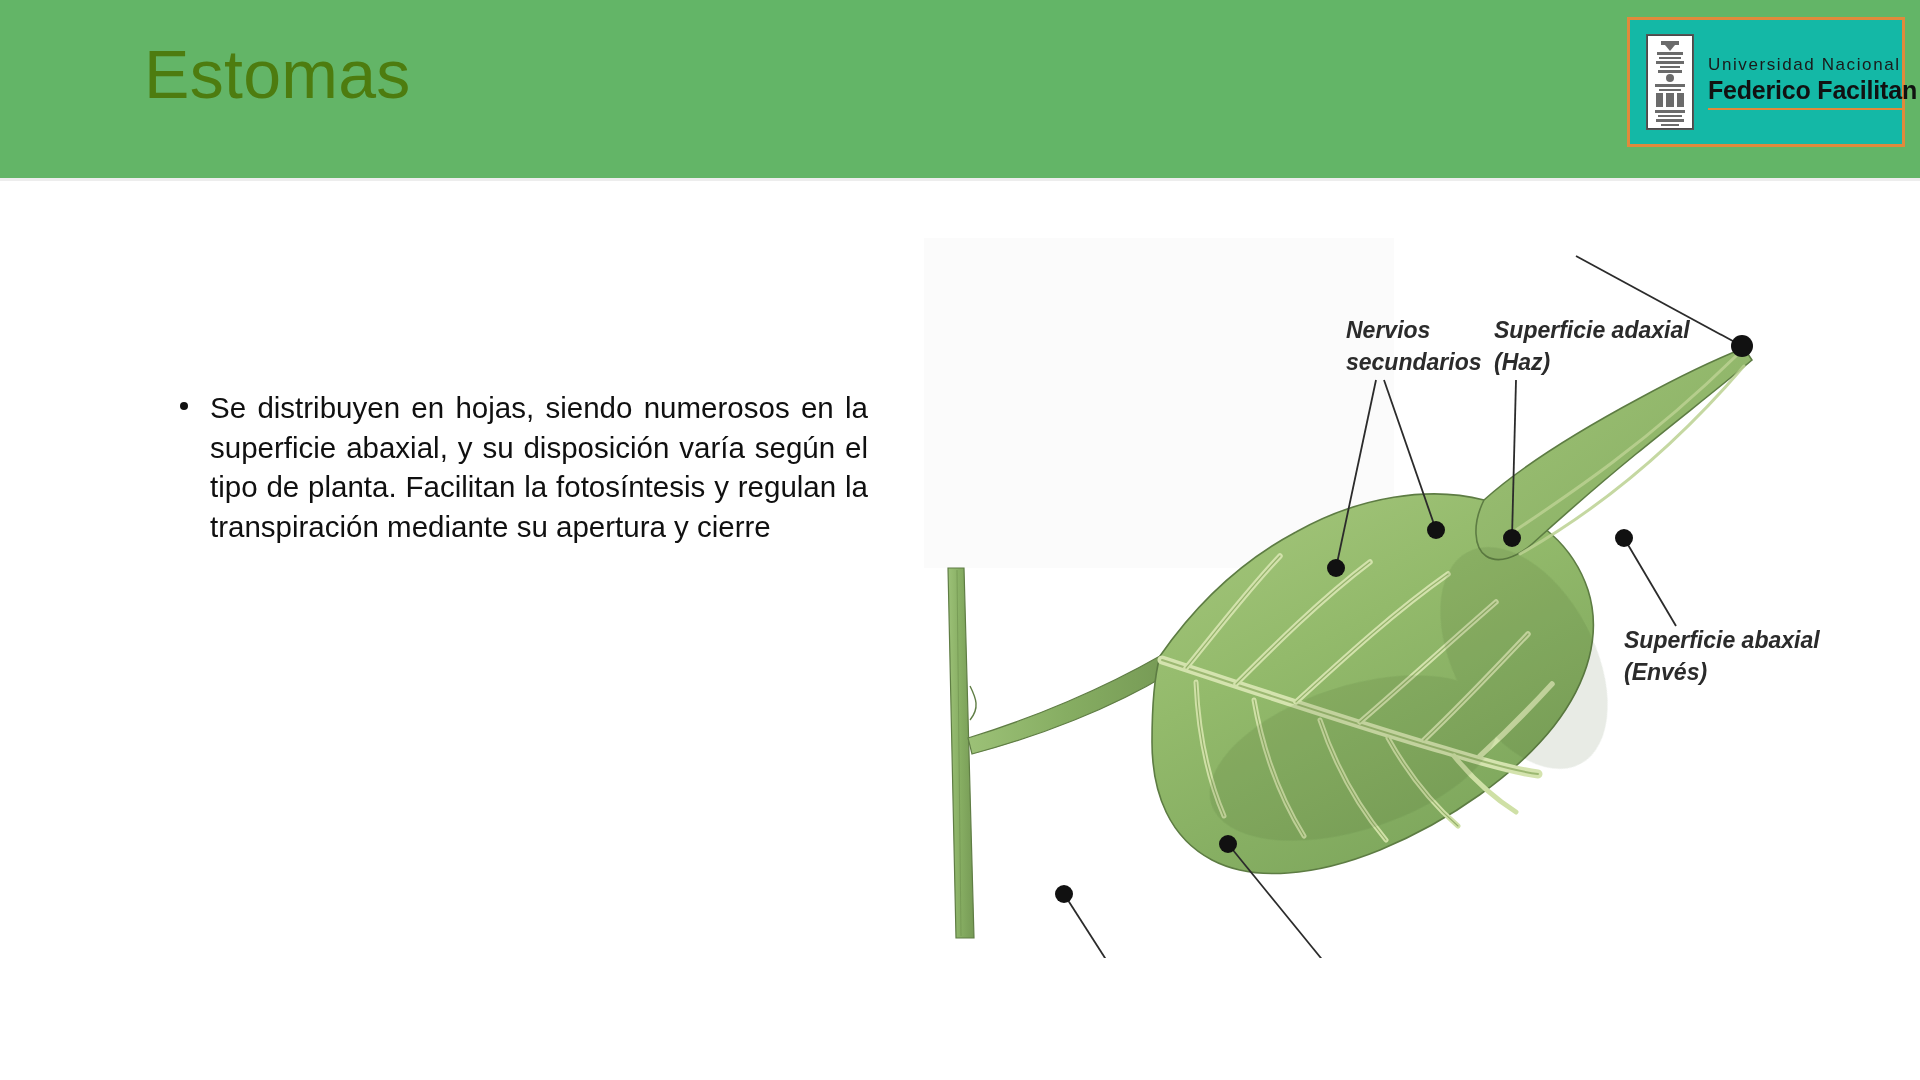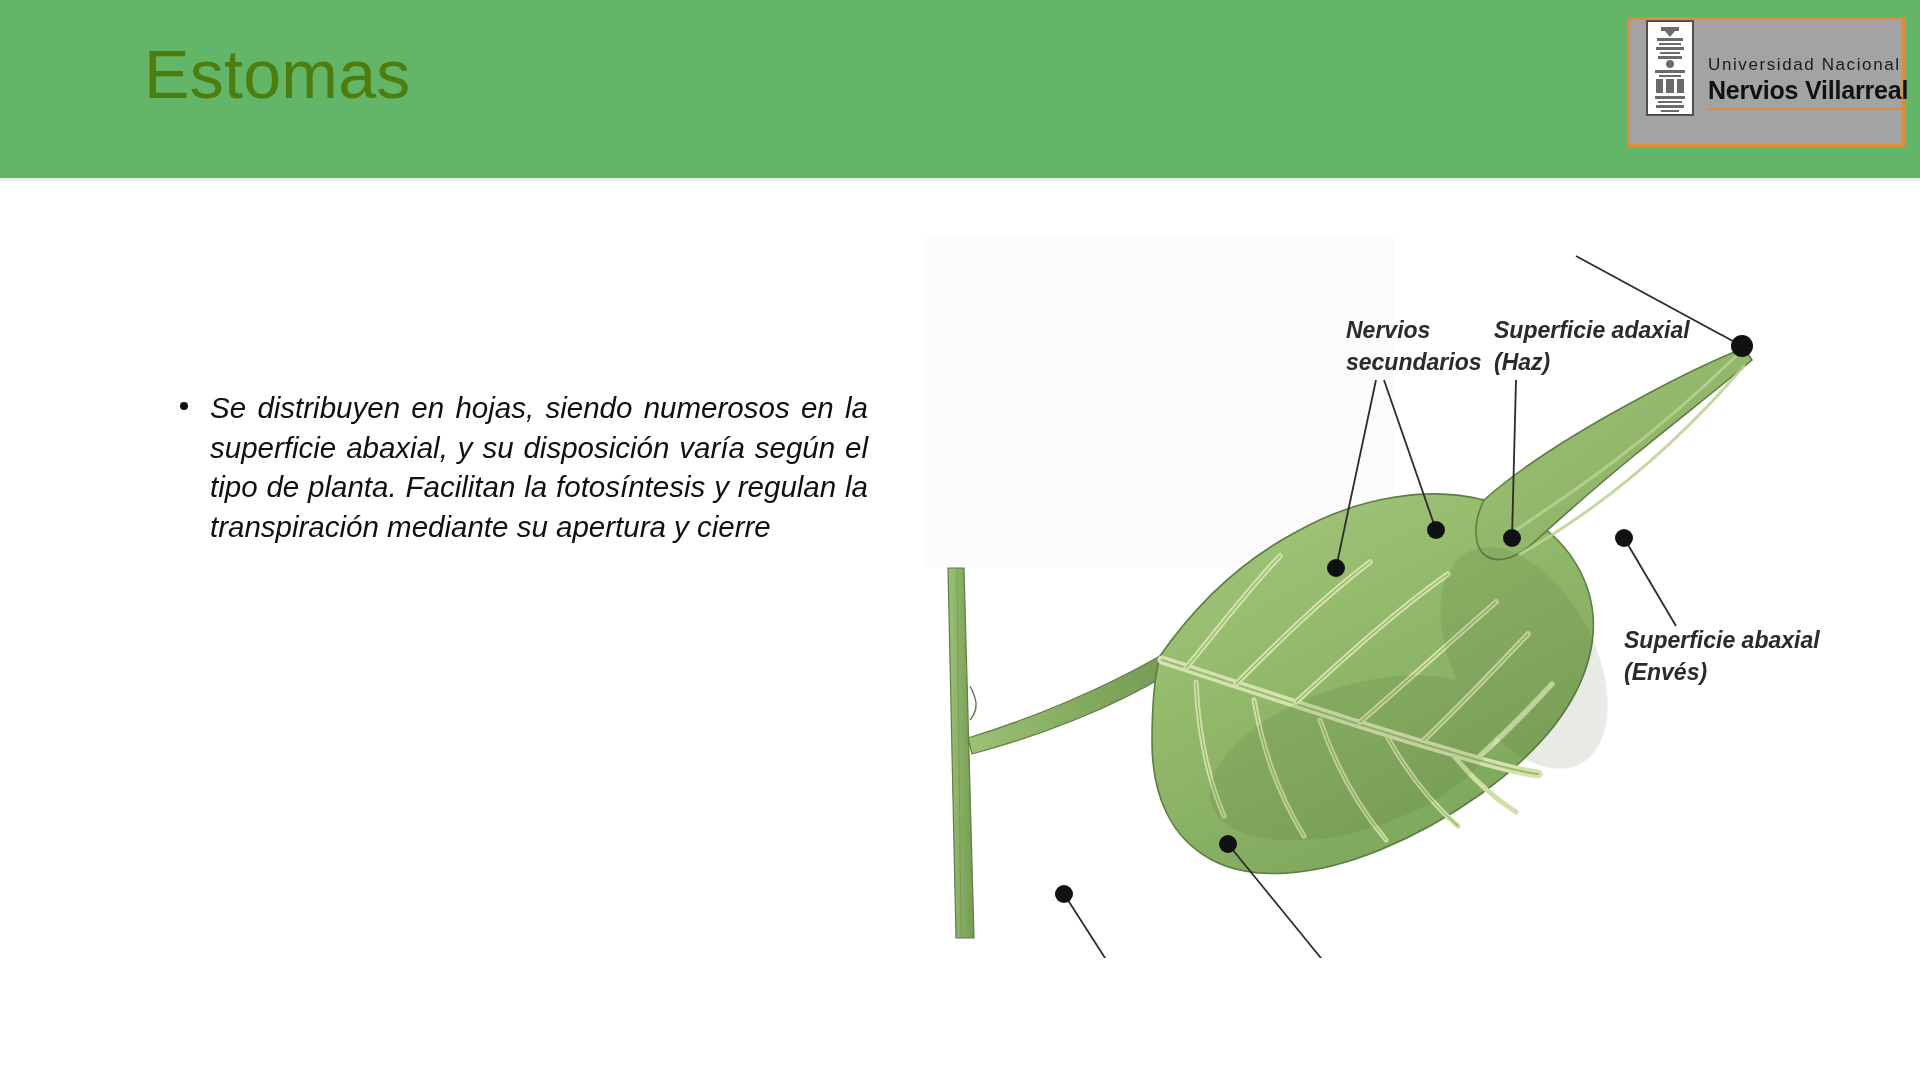--- a/index.html
+++ b/index.html
@@ -46,24 +46,25 @@
     white-space: nowrap;
   }
 
   
   .logo-box {
     position: absolute;
     left: 1627px;
     top: 17px;
     width: 278px;
     height: 130px;
-    background: #a3a3a3;
+    background: #14b8a6;
     border: 3px solid #e08a3c;
     box-sizing: border-box;
     display: flex;
+    align-items: center;
     padding-left: 16px;
   }
   .logo-emblem {
     width: 46px;
     height: 94px;
     flex: 0 0 auto;
     border: 1px solid #555;
     background: #fdfdfd;
     position: relative;
     overflow: hidden;
@@ -100,21 +101,20 @@
   
   .body-text {
     position: absolute;
     left: 168px;
     top: 388px;
     width: 700px;
   }
   .bullet-row {
     position: relative;
     padding-left: 42px;
-    font-style: italic;
   }
   .bullet-dot {
     position: absolute;
     left: 12px;
     top: 14px;
     width: 8px;
     height: 8px;
     border-radius: 50%;
     background: #111111;
   }
@@ -176,21 +176,21 @@
         <rect x="8" y="75" width="30" height="3"></rect>
         <rect x="11" y="80" width="24" height="2"></rect>
         <rect x="9" y="84" width="28" height="3"></rect>
         <rect x="14" y="89" width="18" height="2"></rect>
       </g>
       <rect x="0.5" y="0.5" width="45" height="93" fill="none" stroke="#4a4a4a" stroke-width="1"></rect>
     </svg>
   </div>
   <div class="logo-words">
     <span class="logo-line1">Universidad Nacional</span>
-    <span class="logo-line2">Nervios Villarreal</span>
+    <span class="logo-line2">Federico Facilitan</span>
     <span class="logo-rule"></span>
   </div>
 </div>
 
 <div class="body-text">
   <div class="bullet-row">
     <span class="bullet-dot"></span>
     <div class="bullet-text">Se distribuyen en hojas, siendo numerosos en la superficie abaxial, y su disposición varía según el tipo de planta. Facilitan la fotosíntesis y regulan la transpiración mediante su apertura y cierre</div>
   </div>
 </div>

